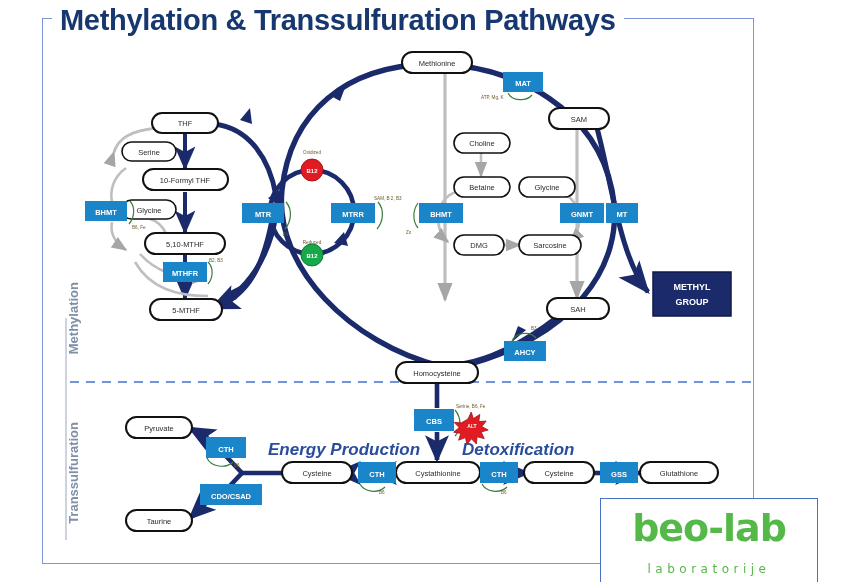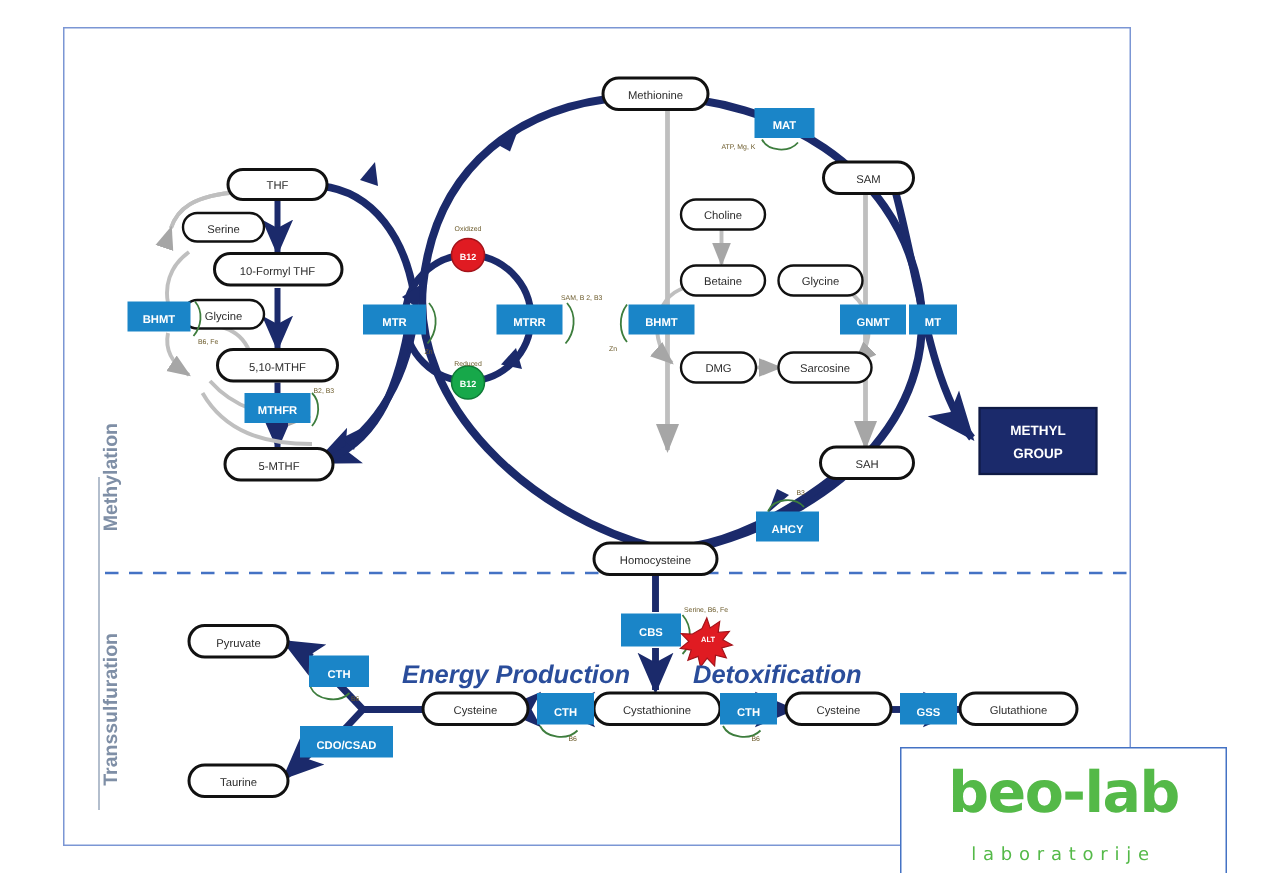--- a/index.html
+++ b/index.html
@@ -34,20 +34,21 @@
   .mg-txt{font-size:9px;font-weight:bold;fill:#ffffff;
           font-family:"Liberation Sans",sans-serif;}
 </style>
 </head>
 <body>
 
 <div id="stage">
 
   <div id="frame"></div>
 
+  <div id="title">Methylation &amp; Transsulfuration Pathways</div>
 
   <div class="vlabel" id="vl-meth">Methylation</div>
   <div class="vlabel" id="vl-trans">Transsulfuration</div>
 
   <svg width="842" height="582" viewBox="0 0 842 582">
 
     <defs>
       <marker id="navy-arrow" markerWidth="7" markerHeight="7" refX="5.4" refY="3" orient="auto" markerUnits="strokeWidth">
         <path d="M0,0.4 L6,3 L0,5.6 L1.4,3 Z" fill="#1b2a6b"></path>
       </marker>

